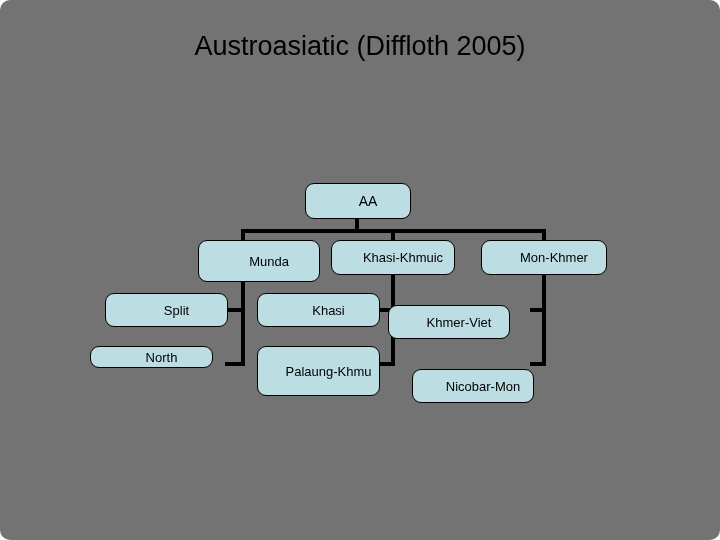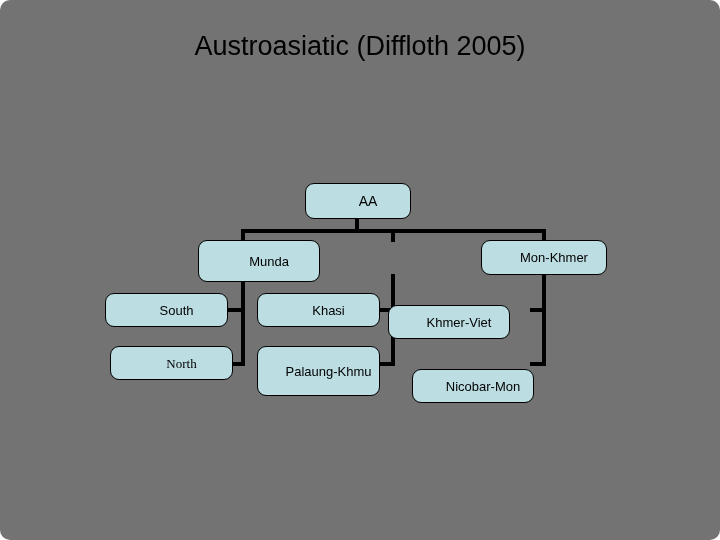--- a/index.html
+++ b/index.html
@@ -98,30 +98,33 @@
   <div class="conn" style="left:530px; top:362px; width:16px; height:4px;"></div>
 
   <div class="node root" style="left:305px; top:183px; width:106px; height:36px;">
     <span>AA</span>
   </div>
 
   <div class="node" style="left:198px; top:240px; width:122px; height:42px;">
     <span>Munda</span>
   </div>
 
+  <div class="node" style="left:331px; top:240px; width:124px; height:35px;">
+    <span>Khasi-Khmuic</span>
+  </div>
 
   <div class="node" style="left:481px; top:240px; width:126px; height:35px;">
     <span>Mon-Khmer</span>
   </div>
 
   <div class="node" style="left:105px; top:293px; width:123px; height:34px;">
-    <span>South</span>
+    <span>Split</span>
   </div>
 
-  <div class="node" style="left:110px; top:346px; width:123px; height:34px;font-family:Liberation Serif, serif;">
+  <div class="node" style="left:90px; top:346px; width:123px; height:22px;">
     <span>North</span>
   </div>
 
   <div class="node" style="left:257px; top:293px; width:123px; height:34px;">
     <span>Khasi</span>
   </div>
 
   <div class="node" style="left:257px; top:346px; width:123px; height:50px;">
     <span>Palaung-Khmu</span>
   </div>

